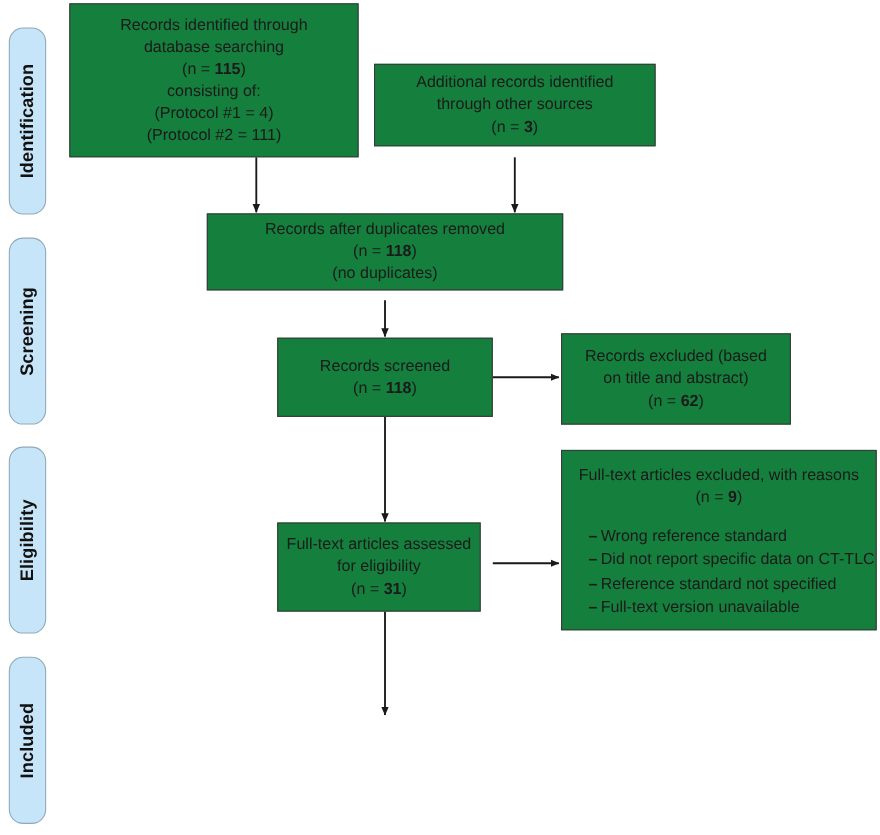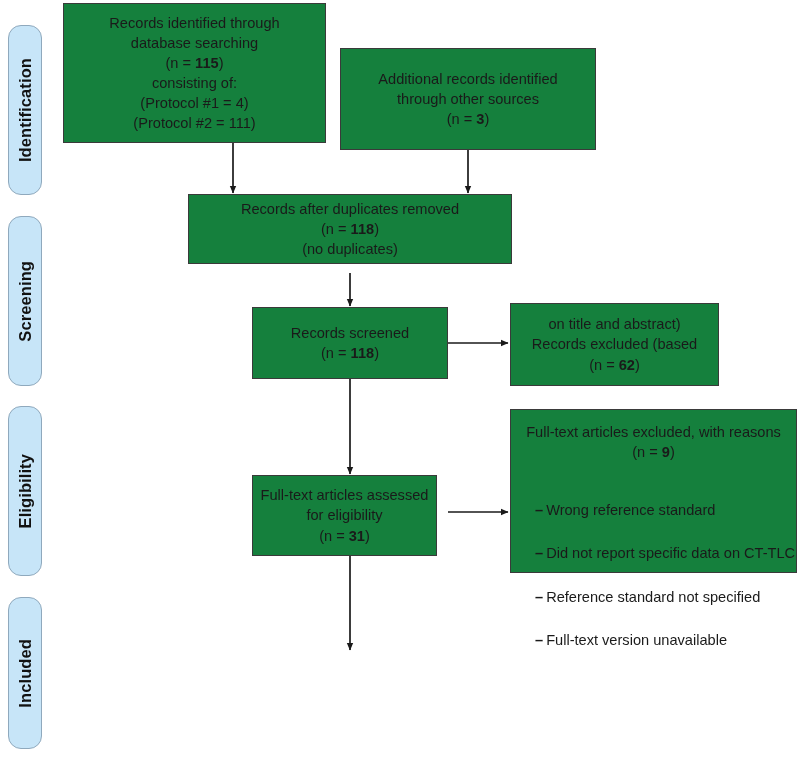--- a/index.html
+++ b/index.html
@@ -71,21 +71,20 @@
     width: 100%;
     text-align: left;
     padding-left: 22px;
     margin-top: 16px;
   }
   .reason-item {
     font-size: 14.6px;
     line-height: 1.45;
     white-space: nowrap;
     color: #1a1a1a;
-    margin-top: 22px;
   }
   .reason-dash {
     font-weight: bold;
     padding-right: 3px;
   }
 
   
   #connectors {
     position: absolute;
     left: 0;
@@ -144,21 +143,21 @@
     <div class="box-line">Records identified through</div>
     <div class="box-line">database searching</div>
     <div class="box-line">
       <span>(n = </span><b>115</b><span>)</span>
     </div>
     <div class="box-line">consisting of:</div>
     <div class="box-line">(Protocol #1 =  4)</div>
     <div class="box-line">(Protocol #2 =  111)</div>
   </div>
 
-  <div class="flow-box" style="left:340px; top:48px; width:256px; height:102px;">
+  <div class="flow-box" style="left:340px; top:58px; width:256px; height:75px;">
     <div class="box-line">Additional records identified</div>
     <div class="box-line">through other sources</div>
     <div class="box-line">
       <span>(n = </span><b>3</b><span>)</span>
     </div>
   </div>
 
   <div class="flow-box" style="left:188px; top:194px; width:324px; height:70px;">
     <div class="box-line">Records after duplicates removed</div>
     <div class="box-line">
@@ -168,22 +167,22 @@
   </div>
 
   <div class="flow-box" style="left:252px; top:307px; width:196px; height:72px;">
     <div class="box-line">Records screened</div>
     <div class="box-line">
       <span>(n = </span><b>118</b><span>)</span>
     </div>
   </div>
 
   <div class="flow-box" style="left:510px; top:303px; width:209px; height:83px;">
+    <div class="box-line">Records excluded (based</div>
     <div class="box-line">on title and abstract)</div>
-    <div class="box-line">Records excluded (based</div>
     <div class="box-line">
       <span>(n = </span><b>62</b><span>)</span>
     </div>
   </div>
 
   <div class="flow-box" style="left:252px; top:475px; width:185px; height:81px;">
     <div class="box-line">Full-text articles assessed</div>
     <div class="box-line">for eligibility</div>
     <div class="box-line">
       <span>(n = </span><b>31</b><span>)</span>

